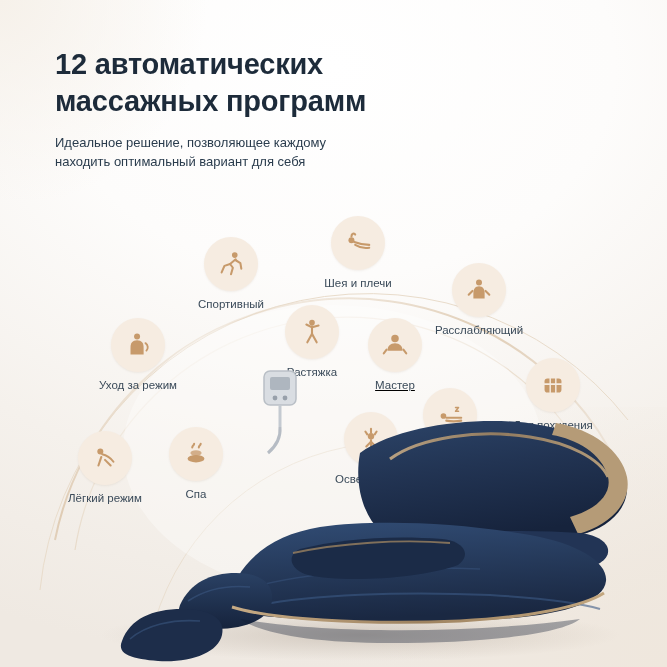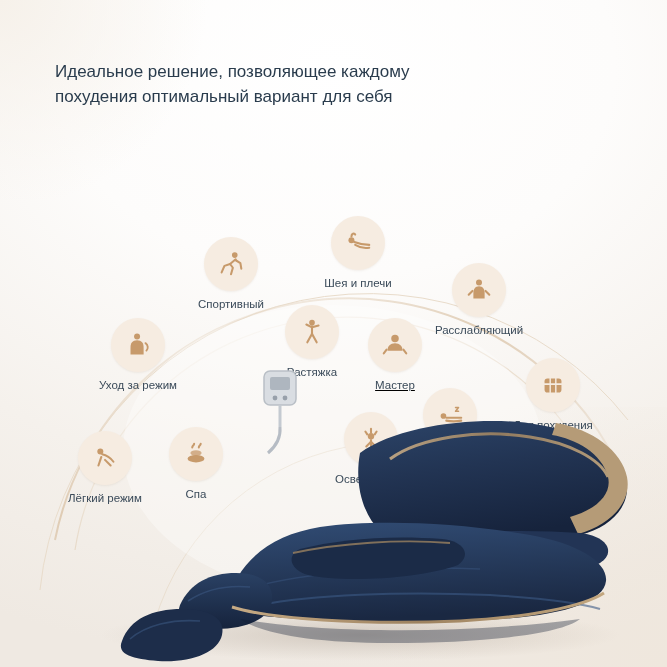--- a/index.html
+++ b/index.html
@@ -56,21 +56,21 @@
   .title {
     font-size: 29px;
     line-height: 1.28;
     font-weight: bold;
     color: #1d2b3a;
     letter-spacing: -0.2px;
     margin: 0;
   }
   .subtitle {
     margin: 14px 0 0 0;
-    font-size: 17px;
+    font-size: 13px;
     line-height: 1.45;
     color: #2a3c4d;
   }
 
   
   .bubble {
     position: absolute;
     text-align: center;
   }
   .bubble .disc {
@@ -129,23 +129,27 @@
       </linearGradient>
     </defs>
     <path d="M 55 420 A 300 300 0 0 1 610 330" fill="none" stroke="url(#arcGrad)" stroke-width="2"></path>
     <path d="M 75 430 A 275 275 0 0 1 600 365" fill="none" stroke="url(#arcGrad2)" stroke-width="1.2"></path>
     <path d="M 40 470 A 330 330 0 0 1 628 300" fill="none" stroke="#e9dccb" stroke-width="1"></path>
     <path d="M 150 520 A 250 250 0 0 1 600 430" fill="none" stroke="#eadfd0" stroke-width="1"></path>
     <ellipse cx="333" cy="330" rx="210" ry="145" fill="#ffffff" opacity="0.35"></ellipse>
   </svg>
 
   <div class="header">
+    <h1 class="title">
+      <span>12 автоматических</span><br>
+      <span>массажных программ</span>
+    </h1>
     <p class="subtitle">
       <span>Идеальное решение, позволяющее каждому</span><br>
-      <span>похудения оптимальный вариант для себя</span>
+      <span>находить оптимальный вариант для себя</span>
     </p>
   </div>
 
   <div class="bubble big" style="left:203px; top:237px; width:120px; margin-left:-32px;">
     <div class="disc">
       <svg width="30" height="30" viewBox="0 0 32 32" fill="none" stroke="#c79a6b" stroke-width="2.2" stroke-linecap="round" stroke-linejoin="round">
         <circle cx="20" cy="6.5" r="3" fill="#c79a6b" stroke="none"></circle>
         <path d="M21 11 L15 16 L18 20 L16 27"></path>
         <path d="M15 16 L9 18 L6 25"></path>
         <path d="M21 12 L26 15 L27 21"></path>

